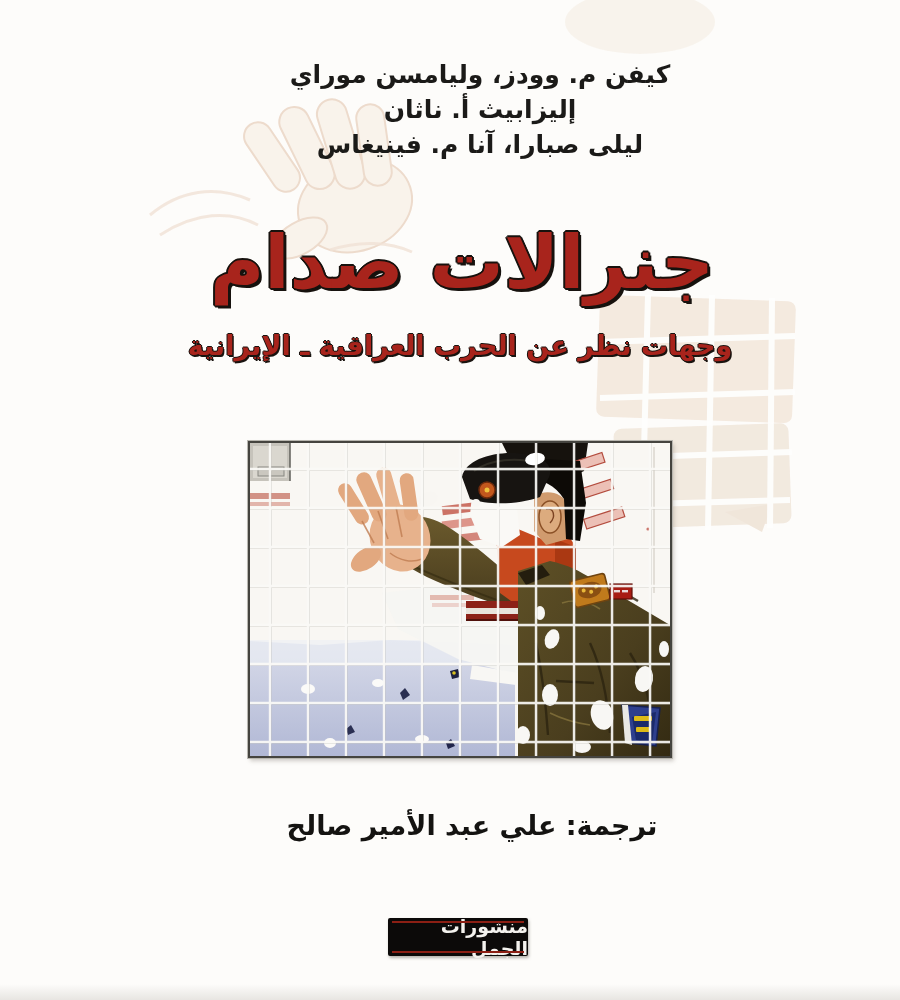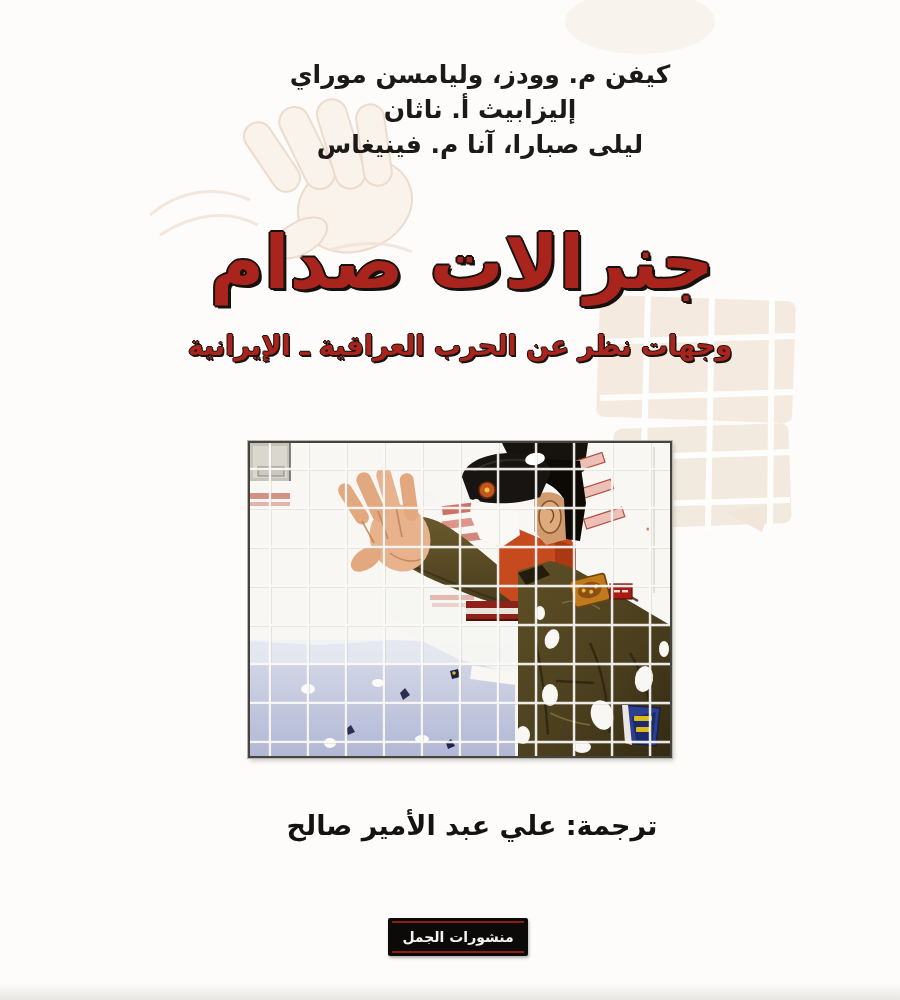--- a/index.html
+++ b/index.html
@@ -27,21 +27,21 @@
          border:2px solid #45443f;box-shadow:0 0 0 1px #b9b7b0, 2px 3px 4px rgba(120,115,105,.35);
          background:#f9f7f3;}
   #photo svg{display:block;}
   
   #pubbox{position:absolute;top:918px;left:50%;margin-left:-62px;width:140px;height:38px;
           background:#0c0a09;border-radius:2px;box-shadow:1px 2px 3px rgba(110,105,95,.5);
           display:flex;align-items:center;justify-content:center;}
   #pubbox .pub-line{position:absolute;left:4px;right:4px;height:2px;background:#8c1f14;}
   #pubbox .pub-line.top{top:3px;}
   #pubbox .pub-line.bottom{bottom:3px;}
-  #pubname{direction:rtl;color:#f4f2ee;font-size:14px;font-weight:bold;
+  #pubname{direction:rtl;color:#f4f2ee;font-size:19px;font-weight:bold;
            font-family:"DejaVu Sans",sans-serif;}
   
   #bottom-smudge{position:absolute;left:0;right:0;bottom:0;height:16px;
                  background:linear-gradient(to top, rgba(196,193,186,.38), rgba(196,193,186,0));}
 </style>
 </head>
 <body>
 
 <div id="watermark">
   <svg width="900" height="1000" viewBox="0 0 900 1000">

